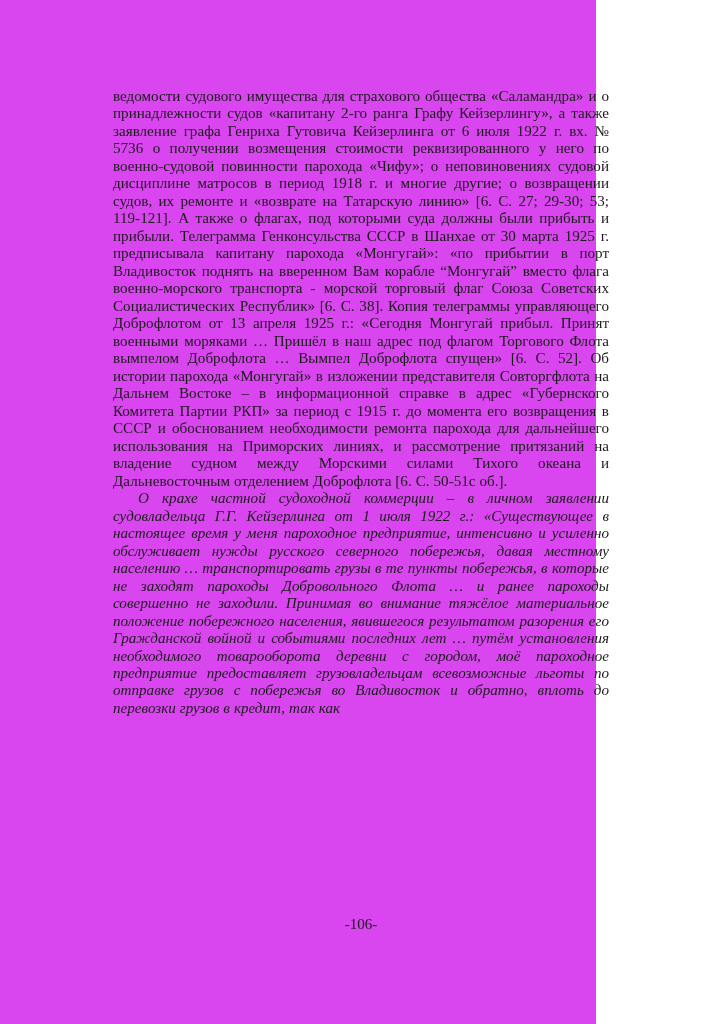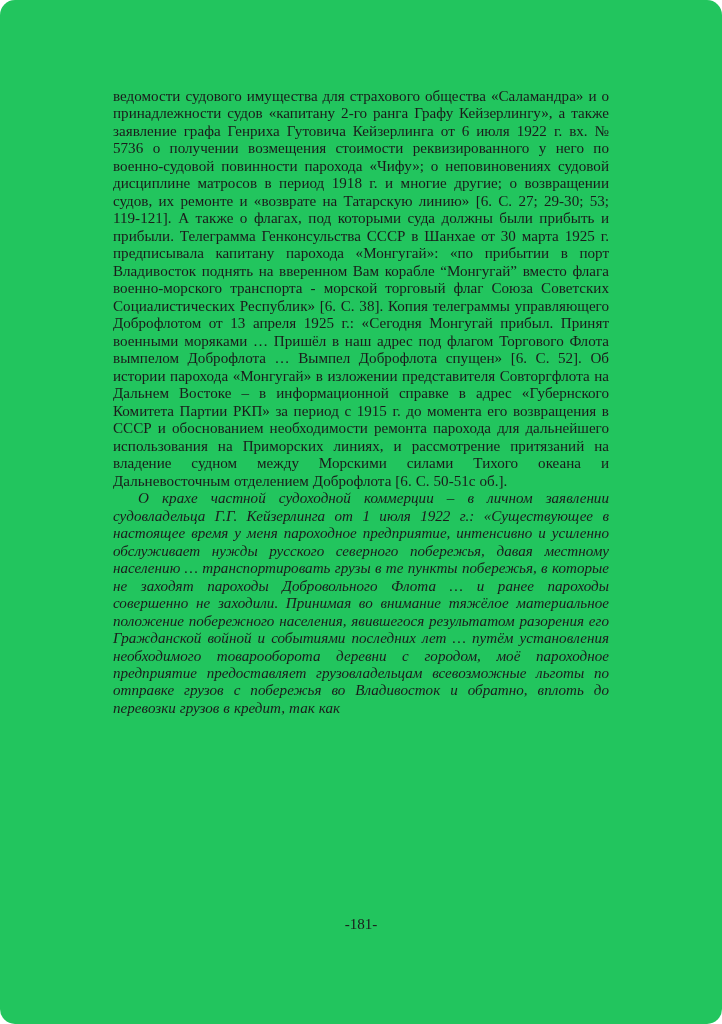--- a/index.html
+++ b/index.html
@@ -14,24 +14,23 @@
     position: relative;
     overflow: hidden;
     font-family: "Liberation Serif", "DejaVu Serif", serif;
     color: #1b1b1b;
   }
 
   #page {
     position: absolute;
     left: 0;
     top: 0;
-    width: 722px;
+    width: 596px;
     height: 1024px;
-    background: #22c55e;
-    border-radius: 15px;
+    background: #d946ef;
   }
 
   #text-column {
     position: absolute;
     left: 113px;
     top: 88px;
     width: 496px;
   }
 
   .para {
@@ -71,15 +70,15 @@
 <div id="page">
 
   <div id="text-column">
 
     <p class="para">ведомости судового имущества для страхового общества «Саламандра» и о принадлежности судов «капитану 2-го ранга Графу Кейзерлингу», а также заявление графа Генриха Гутовича Кейзерлинга от 6 июля 1922 г. вх. № 5736 о получении возмещения стоимости реквизированного у него по военно-судовой повинности парохода «Чифу»; о неповиновениях судовой дисциплине матросов в период 1918 г. и многие другие; о возвращении судов, их ремонте и «возврате на Татарскую линию» [6. С. 27; 29-30; 53; 119-121]. А также о флагах, под которыми суда должны были прибыть и прибыли. Телеграмма Генконсульства СССР в Шанхае от 30 марта 1925 г. предписывала капитану парохода «Монгугай»: «по прибытии в порт Владивосток поднять на вверенном Вам корабле “Монгугай” вместо флага военно-морского транспорта - морской торговый флаг Союза Советских Социалистических Республик» [6. С. 38]. Копия телеграммы управляющего Доброфлотом от 13 апреля 1925 г.: «Сегодня Монгугай прибыл. Принят военными моряками … Пришёл в наш адрес под флагом Торгового Флота вымпелом Доброфлота … Вымпел Доброфлота спущен» [6. С. 52]. Об истории парохода «Монгугай» в изложении представителя Совторгфлота на Дальнем Востоке – в информационной справке в адрес «Губернского Комитета Партии РКП» за период с 1915 г. до момента его возвращения в СССР и обоснованием необходимости ремонта парохода для дальнейшего использования на Приморских линиях, и рассмотрение притязаний на владение судном между Морскими силами Тихого океана и Дальневосточным отделением Доброфлота [6. С. 50-51с об.].</p>
 
     <p class="para indent">О крахе частной судоходной коммерции – в личном заявлении судовладельца Г.Г. Кейзерлинга от 1 июля 1922 г.: «Существующее в настоящее время у меня пароходное предприятие, интенсивно и усиленно обслуживает нужды русского северного побережья, давая местному населению … транспортировать грузы в те пункты побережья, в которые не заходят пароходы Добровольного Флота … и ранее пароходы совершенно не заходили. Принимая во внимание тяжёлое материальное положение побережного населения, явившегося результатом разорения его Гражданской войной и событиями последних лет … путём установления необходимого товарооборота деревни с городом, моё пароходное предприятие предоставляет грузовладельцам всевозможные льготы по отправке грузов с побережья во Владивосток и обратно, вплоть до перевозки грузов в кредит, так как</p>
 
   </div>
 
-  <div id="page-number">-181-</div>
+  <div id="page-number">-106-</div>
 
 </div>
 
 </body></html>

